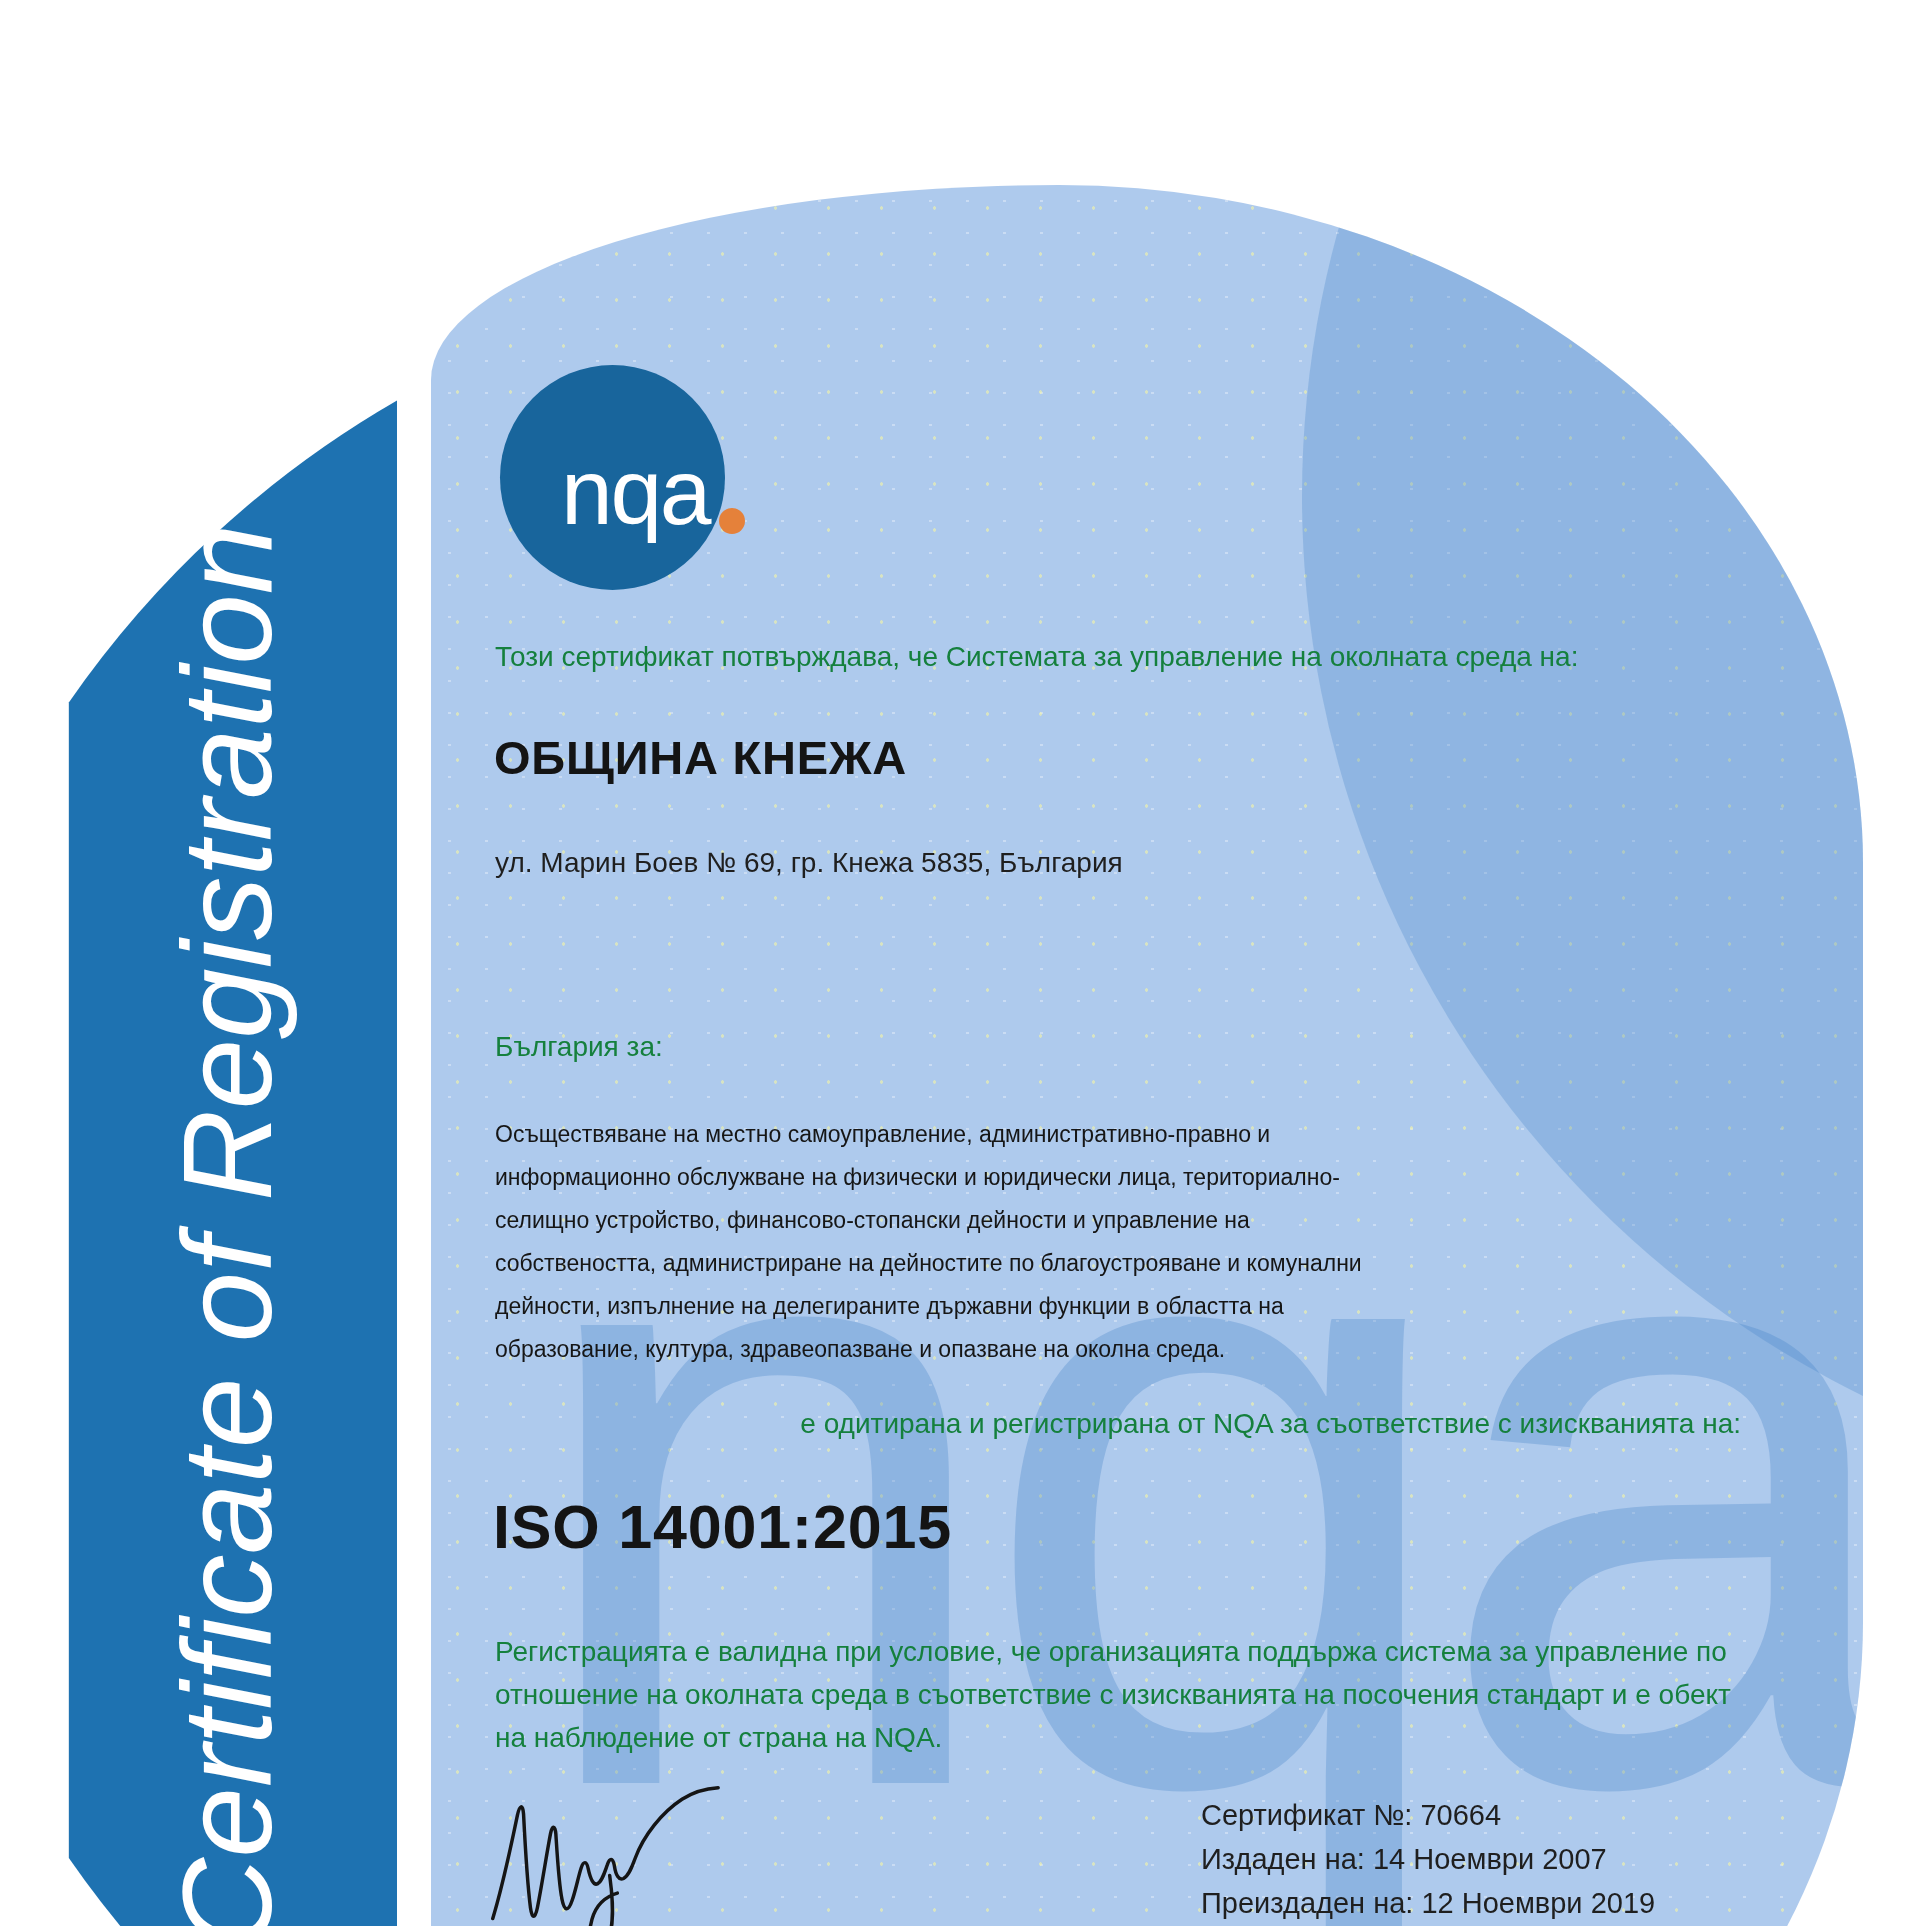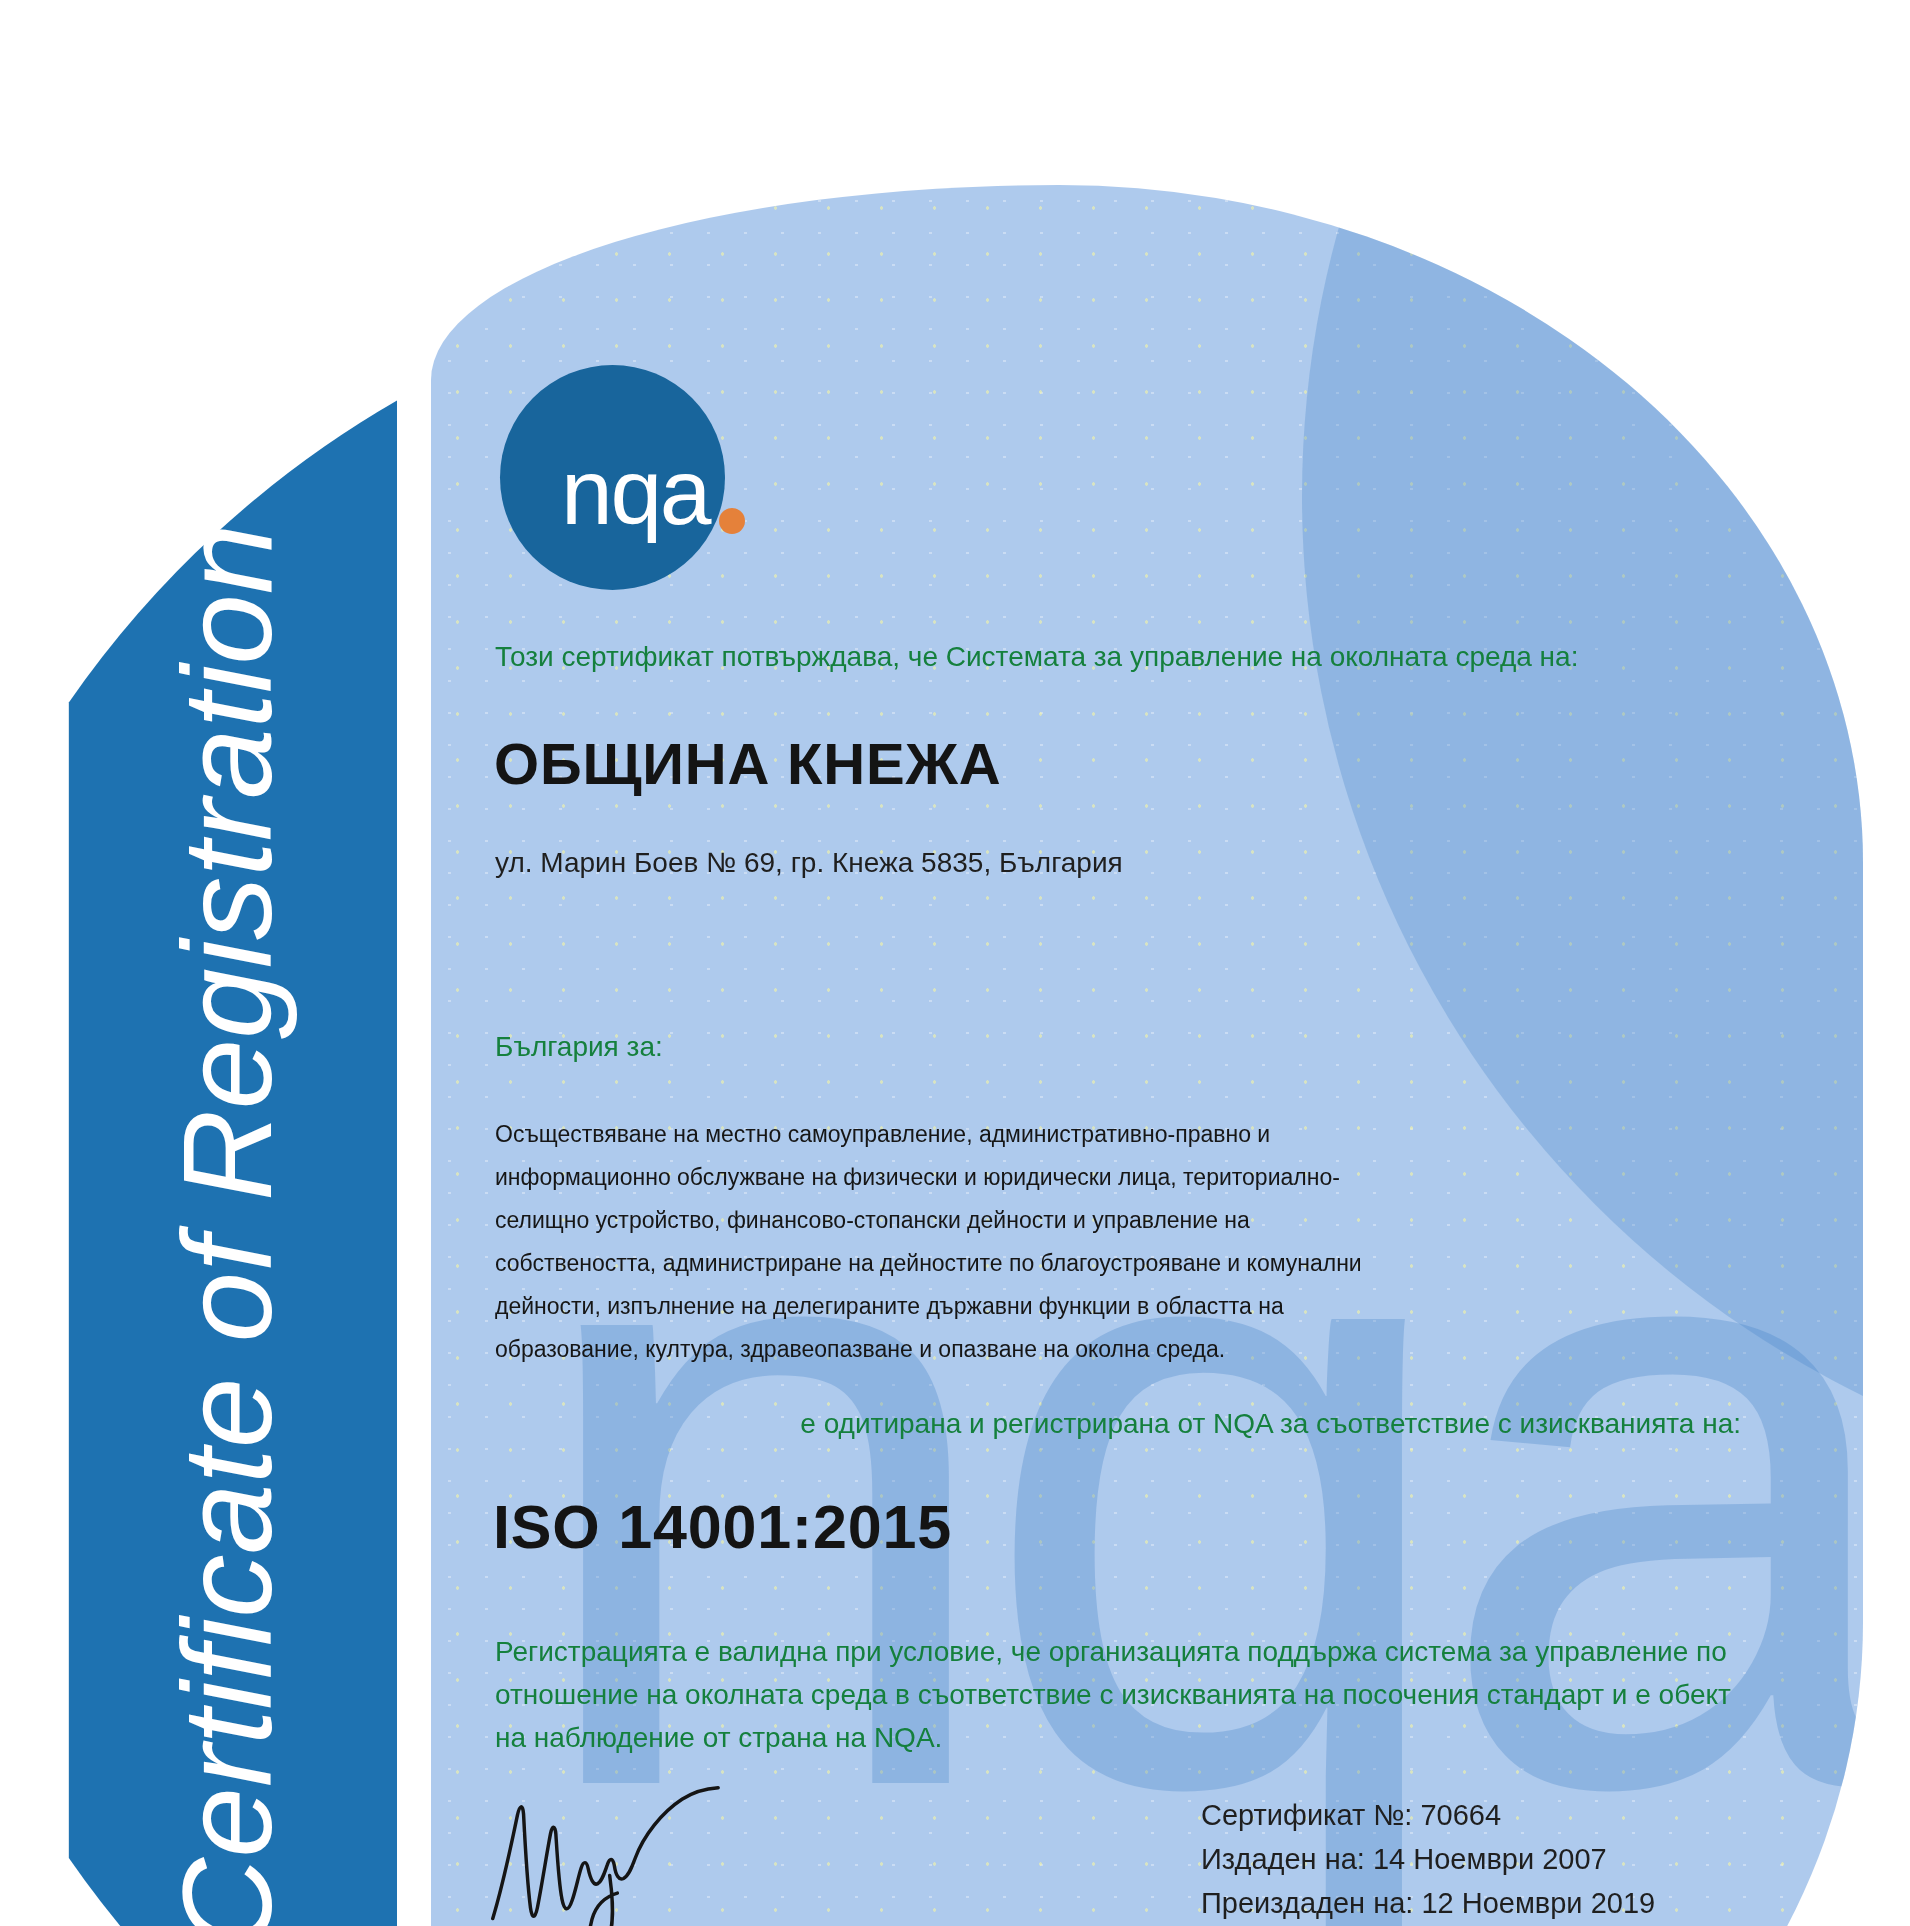--- a/index.html
+++ b/index.html
@@ -65,21 +65,21 @@
   }
   #logo-dot {
     left: 719px; top: 508px; width: 26px; height: 26px;
     border-radius: 50%;
     background: #e5813a;
   }
 
   
   .body-text { font-size: 28px; line-height: 43px; color: #15803d; }
   #intro       { left: 495px; top: 635px; width: 1233px; }
-  #org-name    { left: 494px; top: 730px; font-size: 58px; font-weight: bold; color: #141414; letter-spacing: 0.8px; }
+  #org-name    { left: 494px; top: 730px; font-size: 47px; font-weight: bold; color: #141414; letter-spacing: 0.8px; }
   #org-address { left: 495px; top: 847px; font-size: 28px; text-align: right; }
   #applicable  { left: 495px; top: 1025px; }
   #scope       { left: 495px; top: 1113px; width: 1371px;
                  font-size: 23px; font-weight: normal; line-height: 43px;
                  white-space: pre-line; color: #161616; }
   #audited     { left: 470px; top: 1402px; width: 1271px; text-align: right; }
   #standard    { left: 493px; top: 1492px; font-size: 61px; font-weight: bold; color: #141414; letter-spacing: 0.8px; }
   #validity    { left: 495px; top: 1602px; width: 1387px; white-space: pre-line; margin-top: 28px; }
   #details     { left: 1201px; top: 1793px; font-size: 29px; line-height: 44px; white-space: pre-line; }
 

